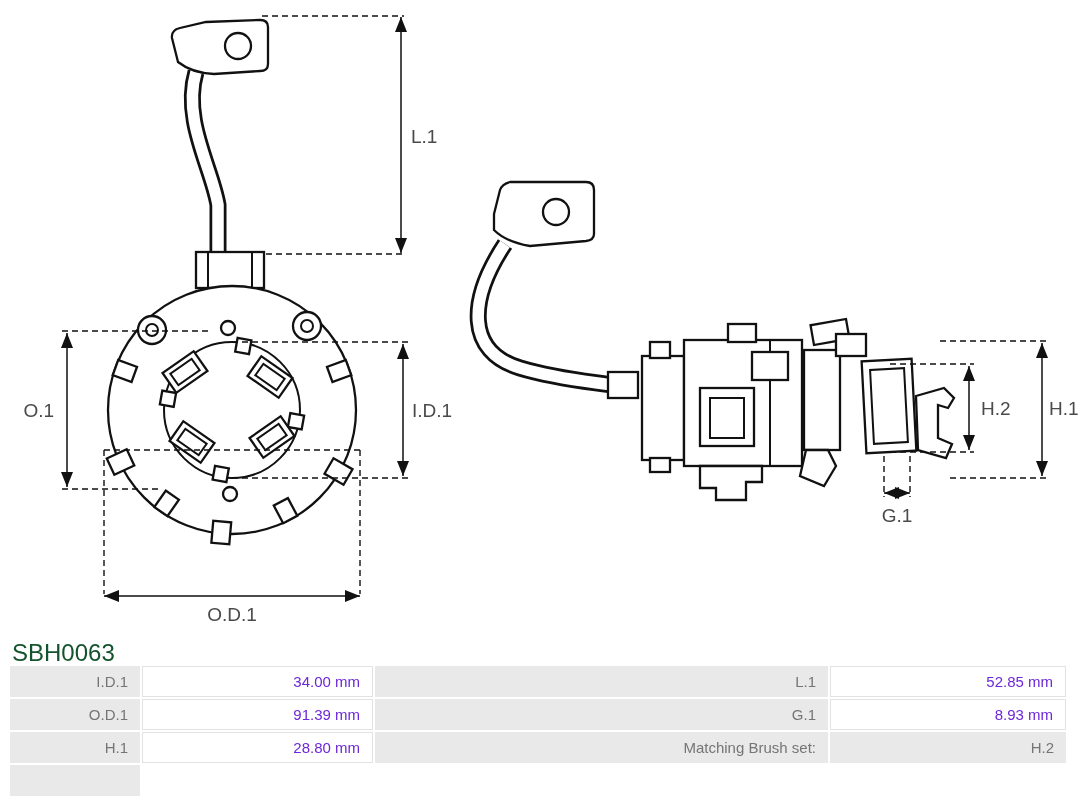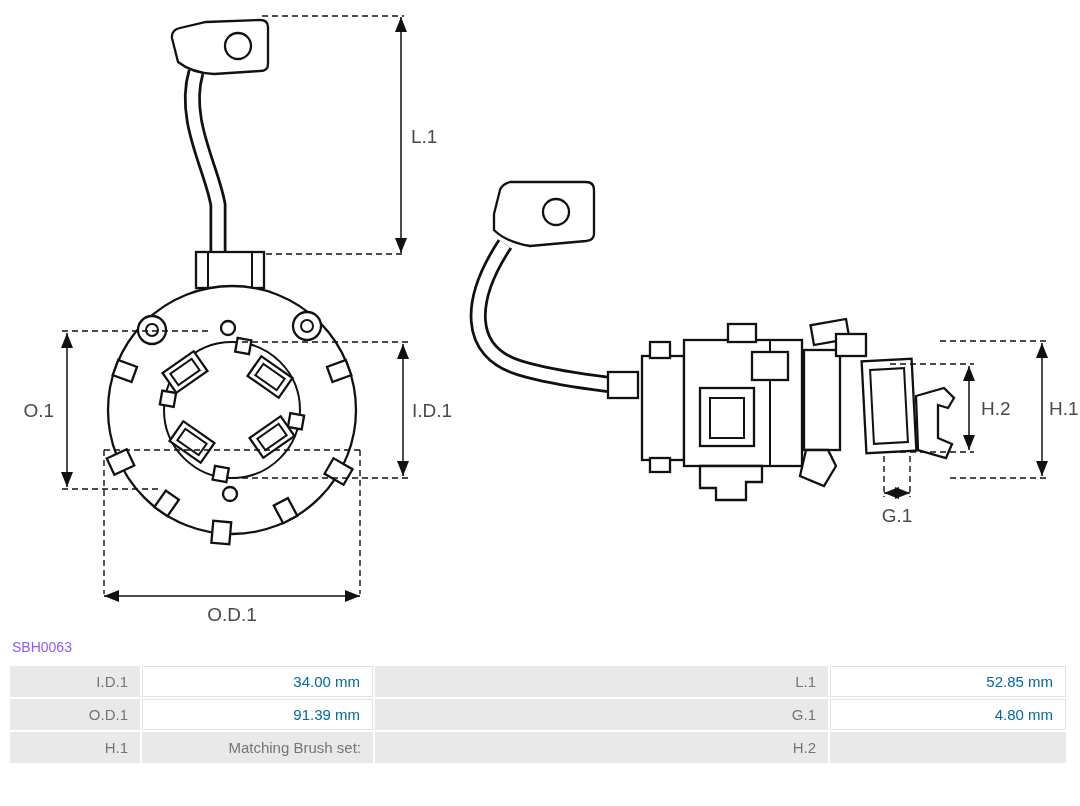--- a/index.html
+++ b/index.html
@@ -6,27 +6,27 @@
   html,body { width:1080px; height:806px; background:#ffffff;
               font-family:"Liberation Sans", sans-serif; overflow:hidden; }
   svg.drawing { display:block; }
   svg text { font-family:"Liberation Sans", sans-serif; font-size:19px; fill:#4a4a4a; }
   .outline { fill:#ffffff; stroke:#111111; stroke-width:2.3; }
   .thin    { fill:none;    stroke:#111111; stroke-width:2; }
   .dim     { stroke:#111111; stroke-width:1.5; fill:none; }
   .dash    { stroke:#111111; stroke-width:1.4; fill:none; stroke-dasharray:6 4; }
   .tube-o  { fill:none; stroke:#111111; stroke-width:17; }
   .tube-i  { fill:none; stroke:#ffffff; stroke-width:11.5; }
-  .part-title { color:#8b5cf6; font-size:14px; padding:3px 0 6px 12px; height:30px; }
+  .part-title { color:#14532d; font-size:24px; padding:3px 0 6px 12px; height:30px; }
   .spec { display:grid; grid-template-columns:130px 231px 453px 236px; gap:2px;
           margin:0 10px; font-size:15px; }
   .cell { height:31px; display:flex; align-items:center; justify-content:flex-end;
           padding-right:12px; }
   .lbl  { background:#e9e9e9; color:#757575; }
-  .val  { background:#ffffff; border:1px solid #e2e2e2; color:#0369a1; }
+  .val  { background:#ffffff; border:1px solid #e2e2e2; color:#6d28d9; }
   .val.noborder { border:none; }
 </style>
 </head>
 <body>
 
 <svg class="drawing" width="1080" height="636" viewBox="0 0 1080 636">
   <defs>
     <marker id="arr" viewBox="0 0 10 8" refX="10" refY="4" markerWidth="10" markerHeight="8" orient="auto-start-reverse">
       <path d="M0,0 L10,4 L0,8 Z" fill="#111111"></path>
     </marker>
@@ -208,21 +208,22 @@
 <div class="spec">
 
   <div class="cell lbl">I.D.1</div>
   <div class="cell val">34.00 mm</div>
   <div class="cell lbl">L.1</div>
   <div class="cell val">52.85 mm</div>
 
   <div class="cell lbl">O.D.1</div>
   <div class="cell val">91.39 mm</div>
   <div class="cell lbl">G.1</div>
-  <div class="cell val">4.80 mm</div>
+  <div class="cell val">8.93 mm</div>
 
   <div class="cell lbl">H.1</div>
+  <div class="cell val">28.80 mm</div>
   <div class="cell lbl">Matching Brush set:</div>
 
   <div class="cell lbl">H.2</div>
   <div class="cell lbl"></div>
   <div class="cell val noborder"></div>
 </div>
 
 </body></html>

